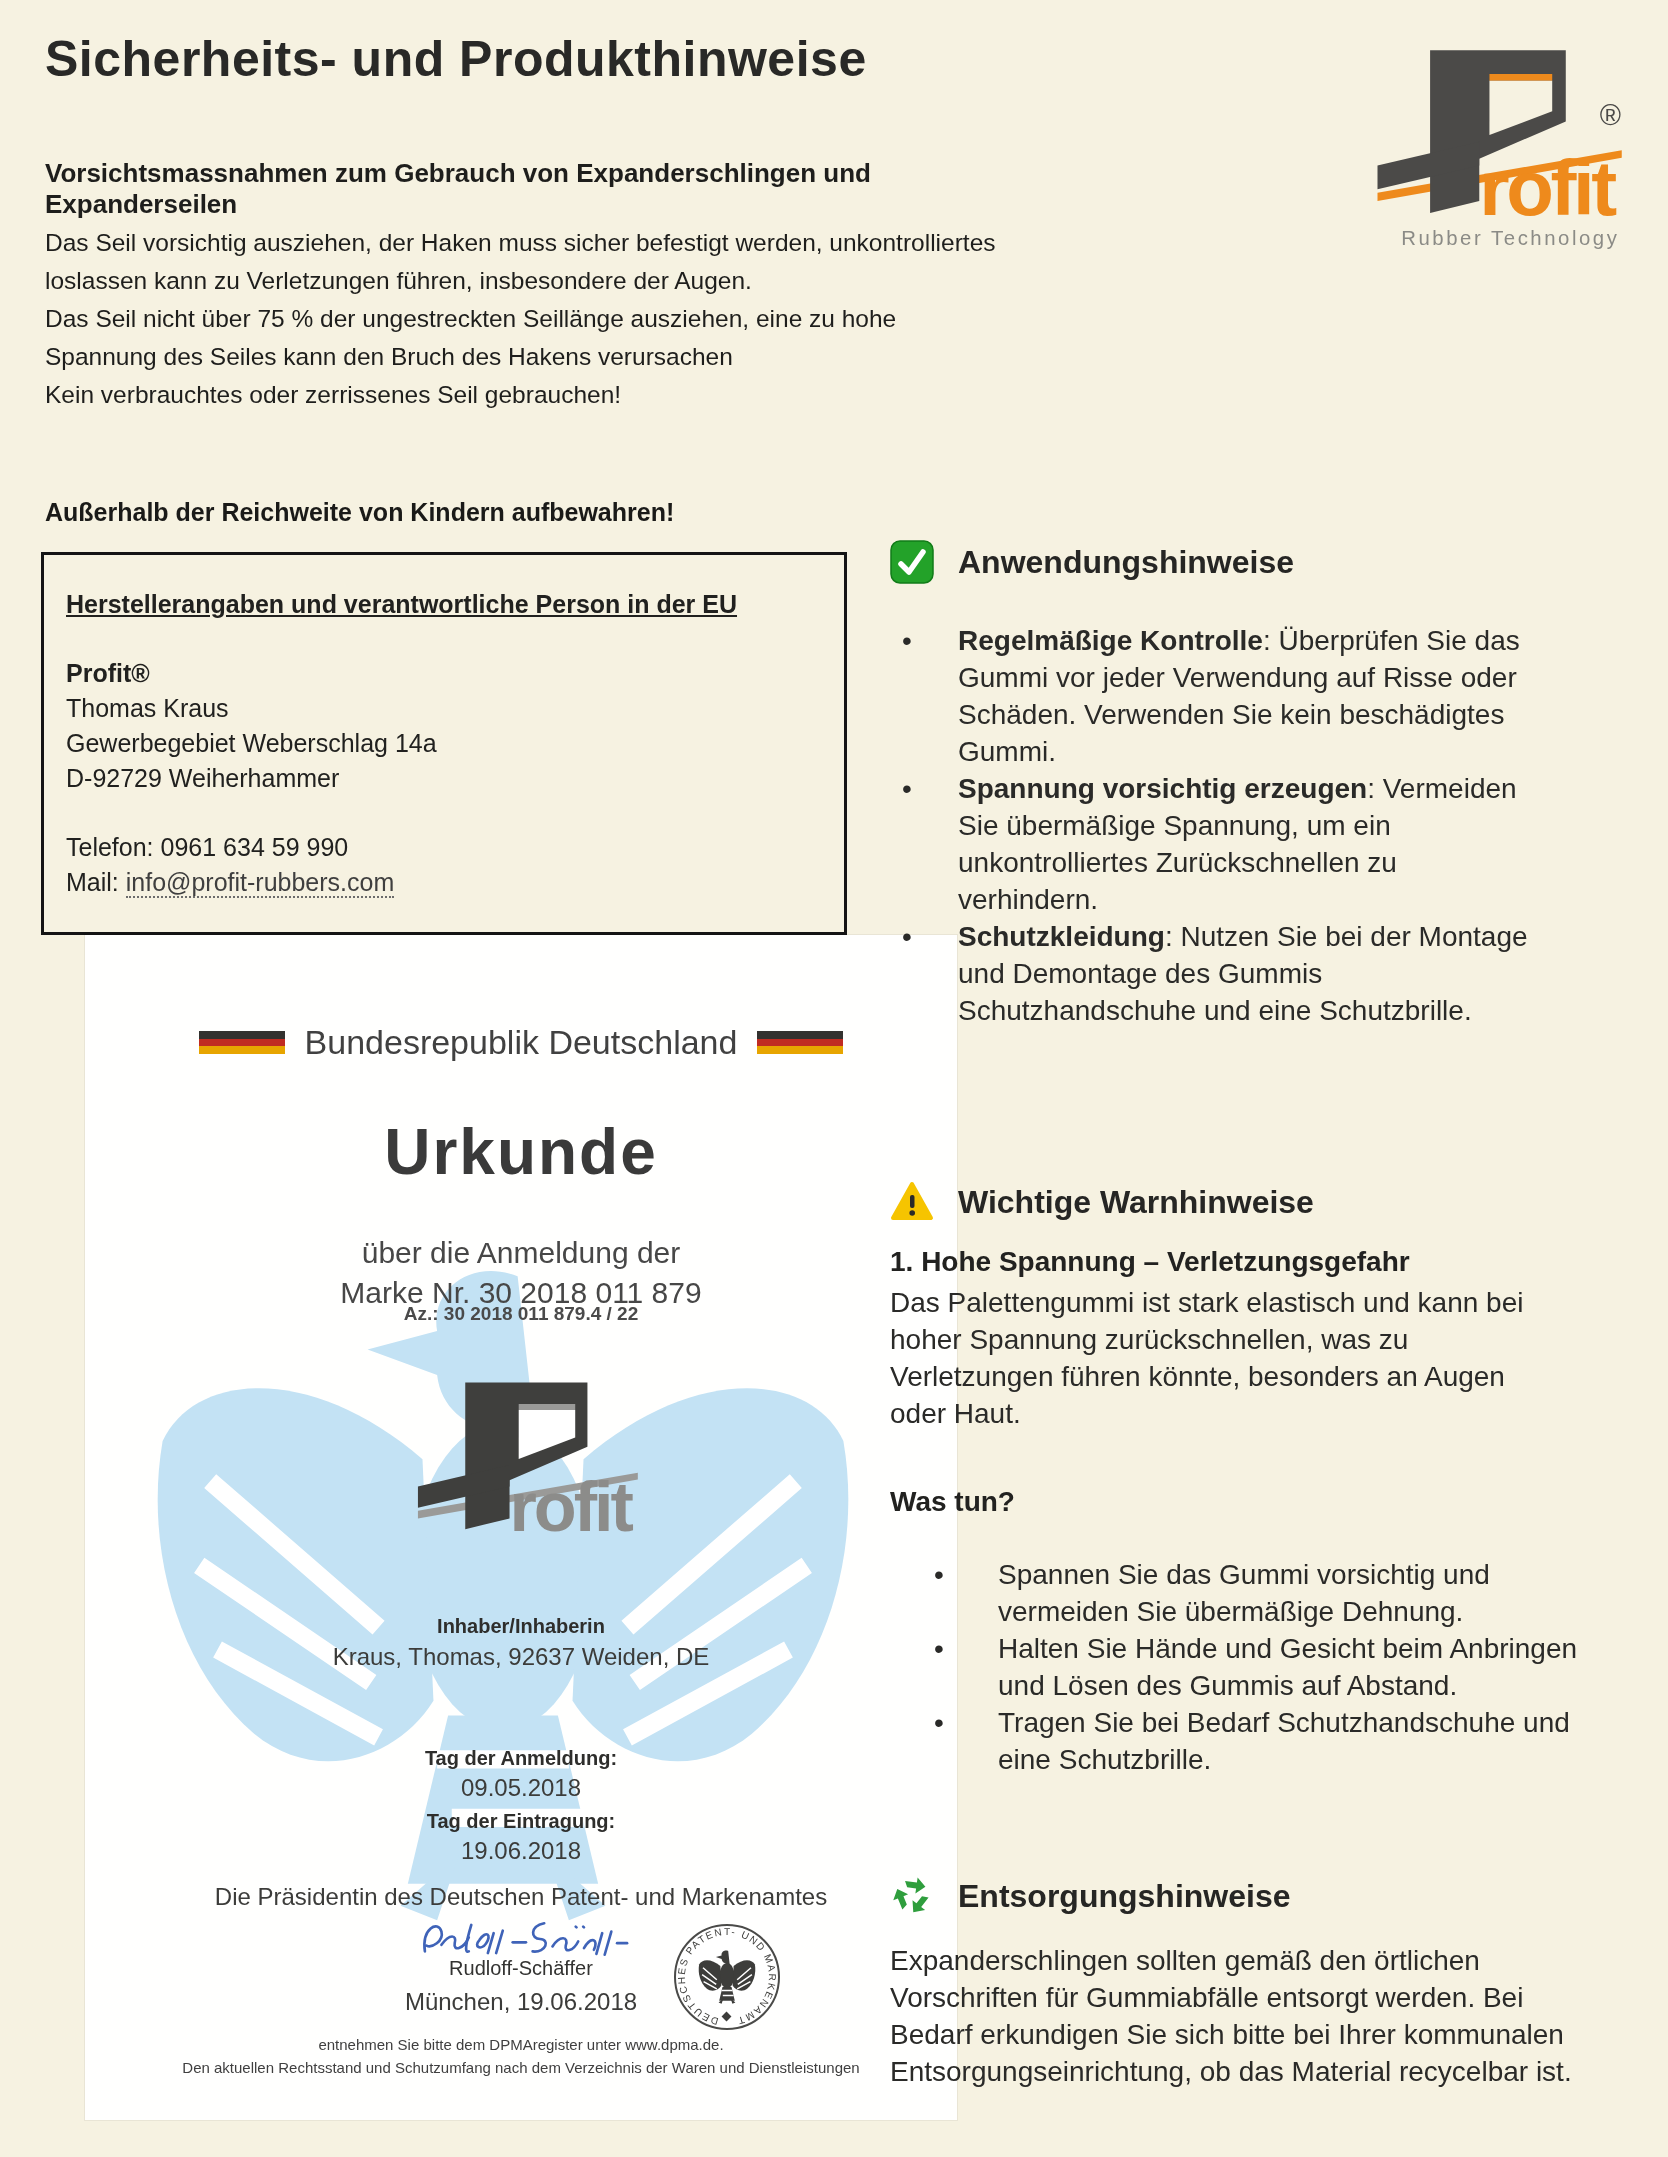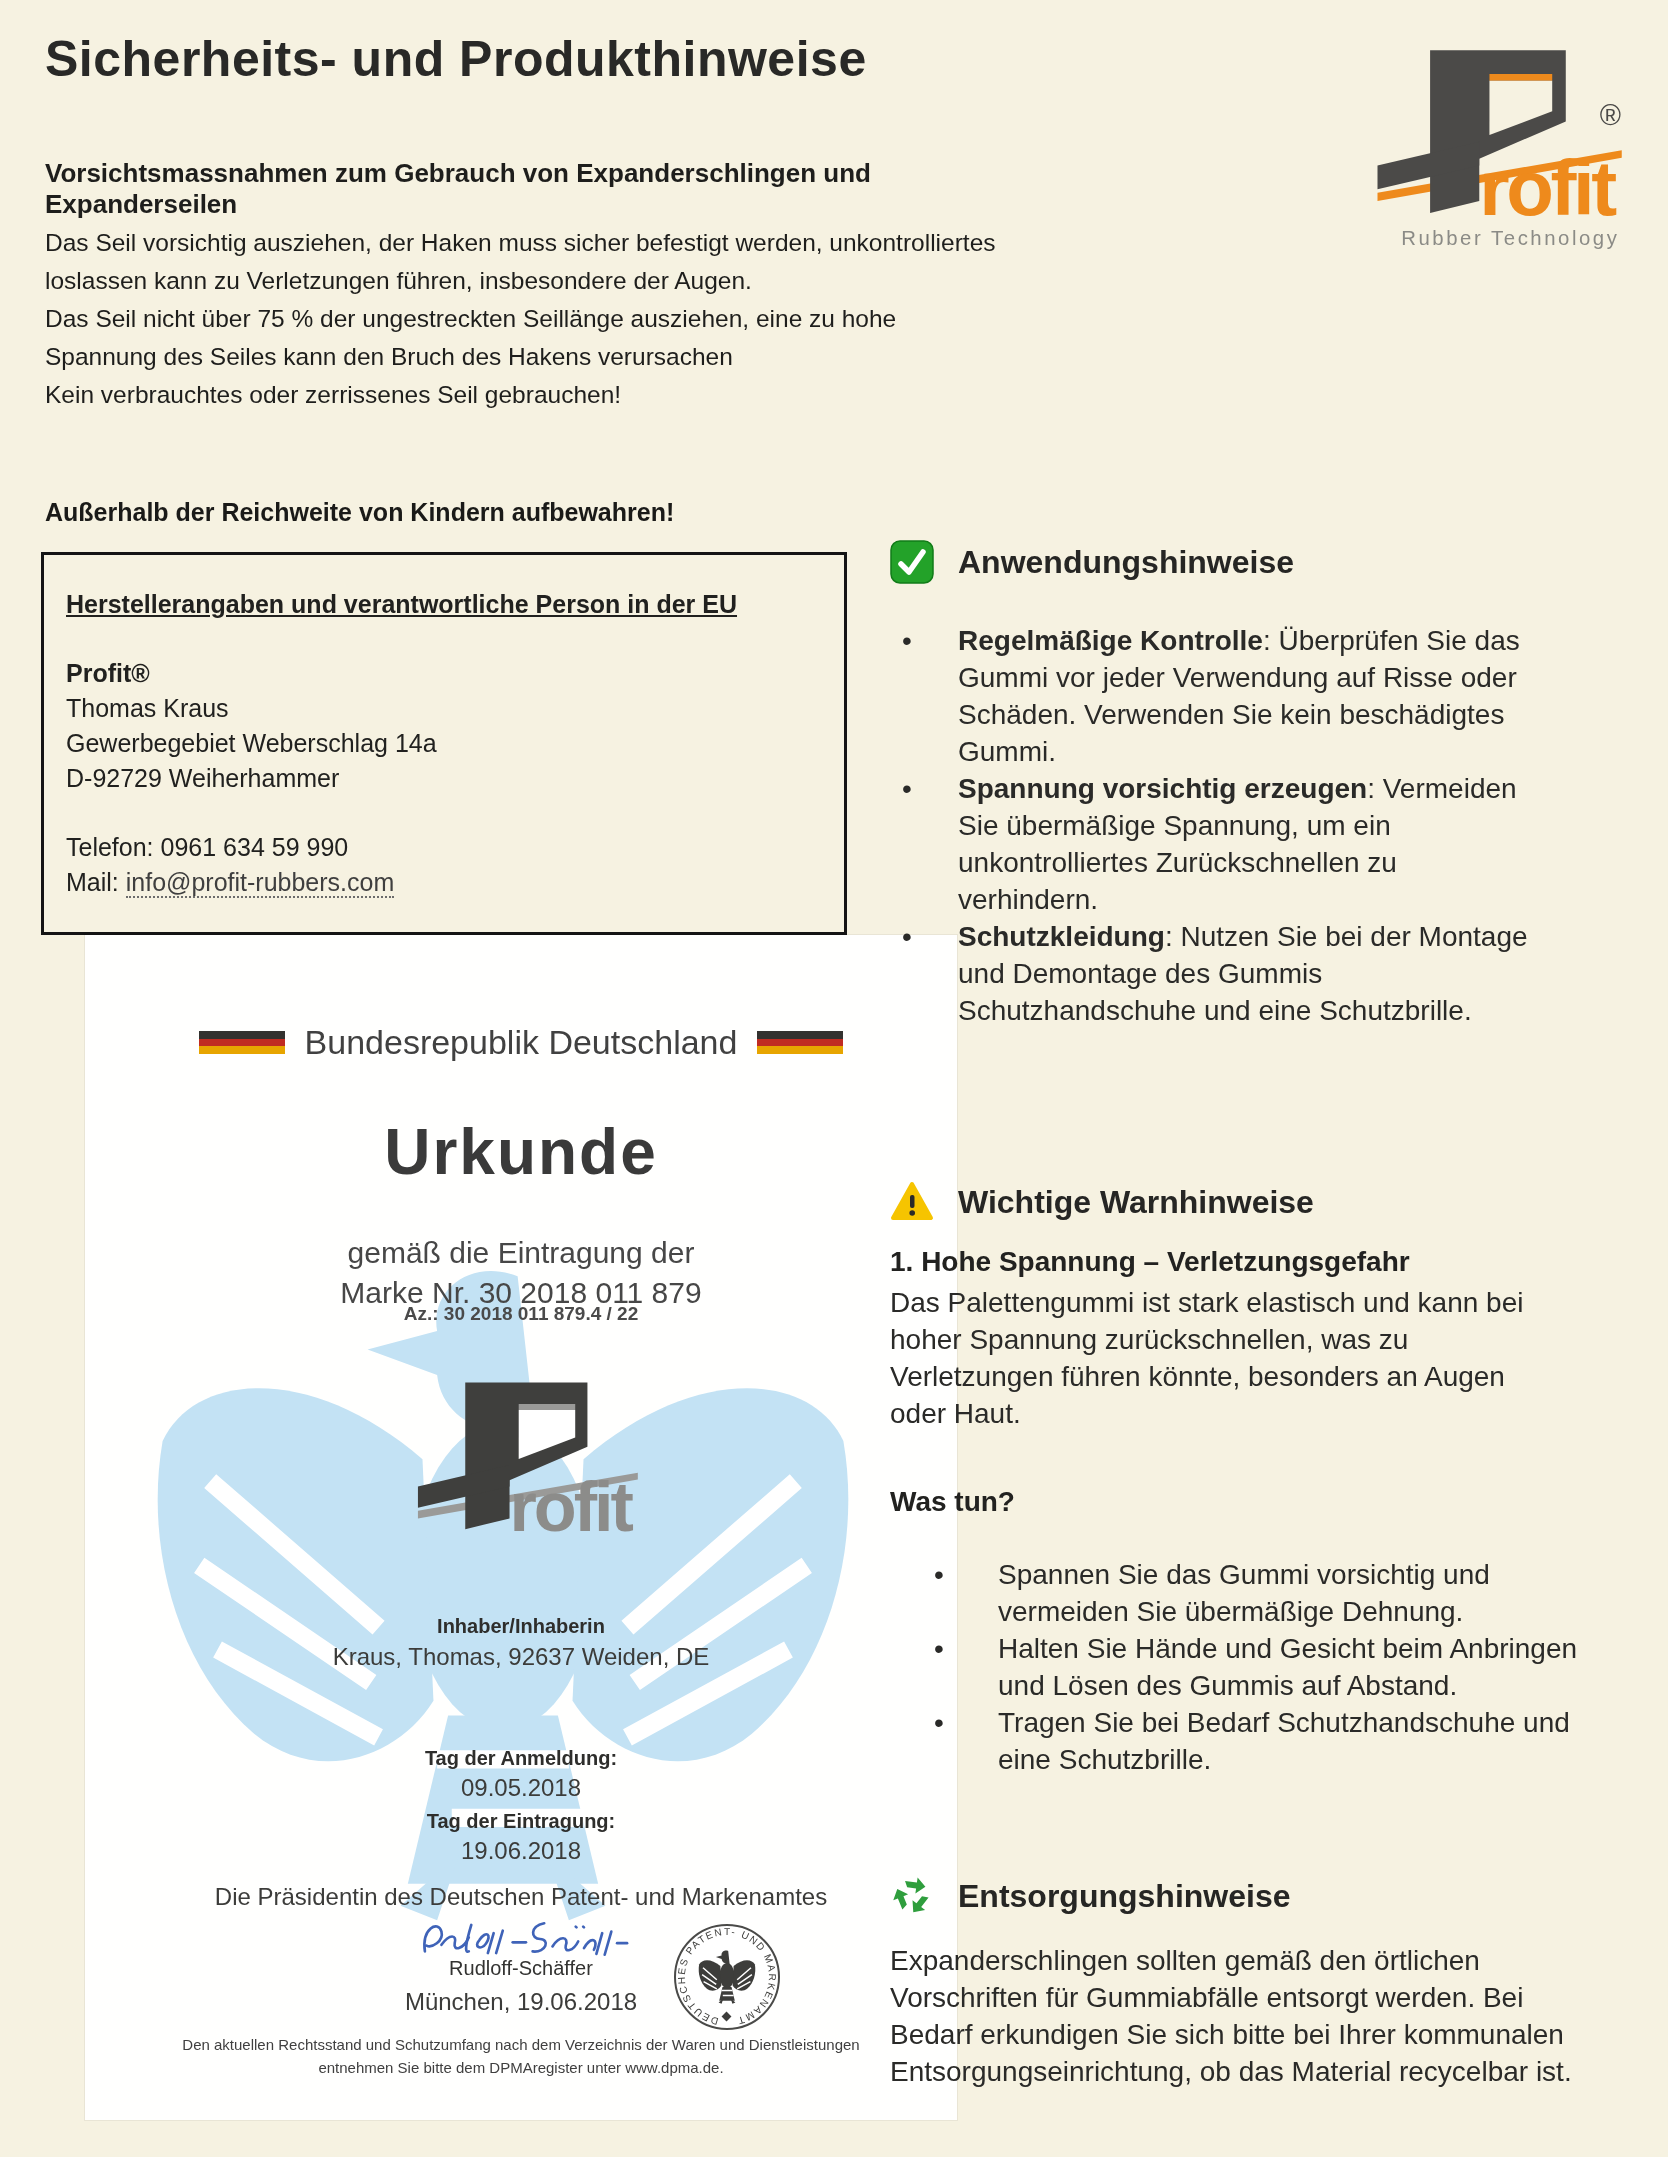--- a/index.html
+++ b/index.html
@@ -136,21 +136,21 @@
       <span class="flag">
           <i class="f1"></i>
           <i class="f2"></i>
           <i class="f3"></i>
         </span>
     </div>
 
     <div class="cert-title">Urkunde</div>
 
     <div class="cert-sub">
-      <div>gemäß die Eintragung der</div>
+      <div>über die Anmeldung der</div>
       <div>Marke Nr. 30 2018 011 879</div>
     </div>
 
     <div class="cert-az">Az.: 30 2018 011 879.4 / 22</div>
 
     <svg class="cert-logo" width="252" height="184" viewBox="0 0 330 240">
       <polygon points="30,180 318,130 318,139 30,190" fill="#9a9a98"></polygon>
       <polygon points="92,12 252,12 252,96 150,140 150,190 92,204" fill="#3f3f3d"></polygon>
       <polygon points="30,148 150,120 150,148 30,176" fill="#3f3f3d"></polygon>
       <polygon points="162,40 236,40 236,48 162,48" fill="#9a9a98"></polygon>
@@ -196,22 +196,22 @@
       <text font-family="Liberation Sans, sans-serif" font-size="10" letter-spacing="1.6" fill="#3d3d3b">
         <textPath href="#sealArc" startOffset="8">DEUTSCHES PATENT- UND MARKENAMT</textPath>
       </text>
       <g color="#3d3d3b">
           <use href="#bundesadler" x="26" y="24" width="60" height="60"></use>
         </g>
       <rect x="52" y="92" width="7" height="7" transform="rotate(45 55.5 95.5)" fill="#3d3d3b"></rect>
     </svg>
 
     <div class="c-center cert-foot">
+      <div>entnehmen Sie bitte dem DPMAregister unter www.dpma.de.</div>
       <div>Den aktuellen Rechtsstand und Schutzumfang nach dem Verzeichnis der Waren und Dienstleistungen</div>
-      <div>entnehmen Sie bitte dem DPMAregister unter www.dpma.de.</div>
     </div>
   </div>
 
   <div class="right-col">
 
     <div class="sec-head" style="top:0px;">
       <svg class="sec-icon" viewBox="0 0 44 44">
         <rect x="1" y="1" width="42" height="42" rx="9" fill="#23a229"></rect>
         <rect x="1" y="1" width="42" height="42" rx="9" fill="none" stroke="#117c18" stroke-width="1.5"></rect>
         <path d="M11,24 L19,32 L33,12" fill="none" stroke="#ffffff" stroke-width="5.5" stroke-linecap="round" stroke-linejoin="round"></path>

